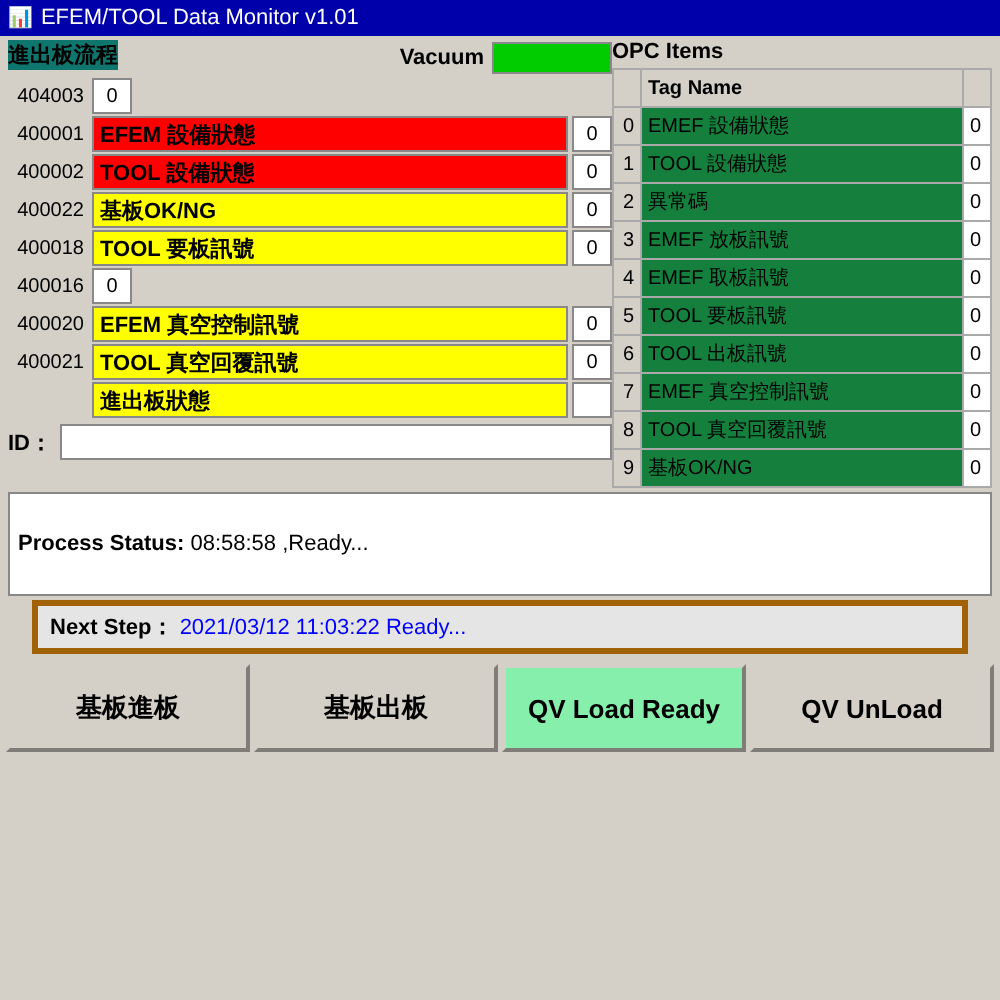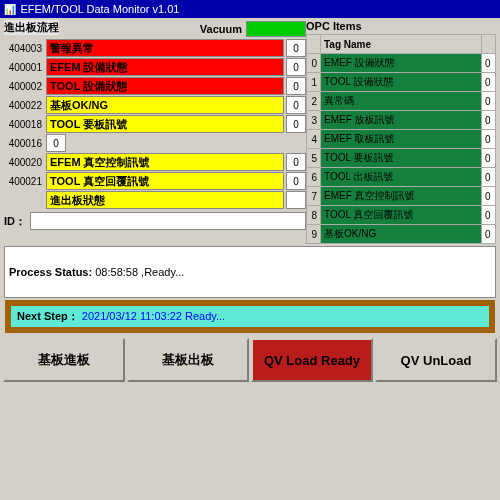--- a/index.html
+++ b/index.html
@@ -25,21 +25,21 @@
       flex: 1;
       min-width: 0;
     }
     .right-panel {
       width: 190px;
     }
     .section-title {
       font-weight: bold;
       font-size: 11px;
       margin-bottom: 2px;
-      background: #e5e5e5;
+      background: #0f766e;
     }
     .row-item {
       display: flex;
       align-items: center;
       margin-bottom: 1px;
       gap: 2px;
     }
     .row-id {
       width: 40px;
       font-size: 10px;
@@ -110,21 +110,21 @@
       font-size: 13px;
       font-weight: bold;
       cursor: pointer;
       text-align: center;
       display: flex;
       align-items: center;
       justify-content: center;
       margin: 1px;
     }
     .btn-load-ready {
-      background: #b91c1c;
+      background: #86efac;
     }
     .opc-table {
       width: 100%;
       border-collapse: collapse;
     }
     .opc-table td {
       border: 1px solid #aaa;
       padding: 1px 3px;
       font-size: 10px;
       height: 19px;
@@ -158,23 +158,23 @@
       font-size: 11px;
     }
     .status-section {
       background: white;
       border: 1px solid #888;
       margin: 2px 4px;
       padding: 19px 4px;
       font-size: 11px;
     }
     .next-section {
-      background: #5eead4;
-      border: 6px solid #a16207;
-      margin: 2px 5px;
+      background: #e5e5e5;
+      border: 3px solid #a16207;
+      margin: 2px 16px;
       padding: 3px 6px;
       font-size: 11px;
     }
   </style>
 </head>
 <body>
 
 <div class="title-bar">
   <span style="font-size:10px;">📊</span>
   <span>EFEM/TOOL Data Monitor v1.01</span>
@@ -185,21 +185,20 @@
   <div class="left-panel">
 
     <div style="display:flex; align-items:center; margin-bottom:2px;">
       <span class="section-title">進出板流程</span>
       <span class="vacuum-label">Vacuum</span>
       <div class="vacuum-green"></div>
     </div>
 
     <div class="row-item">
       <span class="row-id">404003</span>
-      <div class="row-label bg-red">警報異常</div>
       <div class="row-value">0</div>
     </div>
 
     <div class="row-item">
       <span class="row-id">400001</span>
       <div class="row-label bg-red">EFEM 設備狀態</div>
       <div class="row-value">0</div>
     </div>
 
     <div class="row-item">

